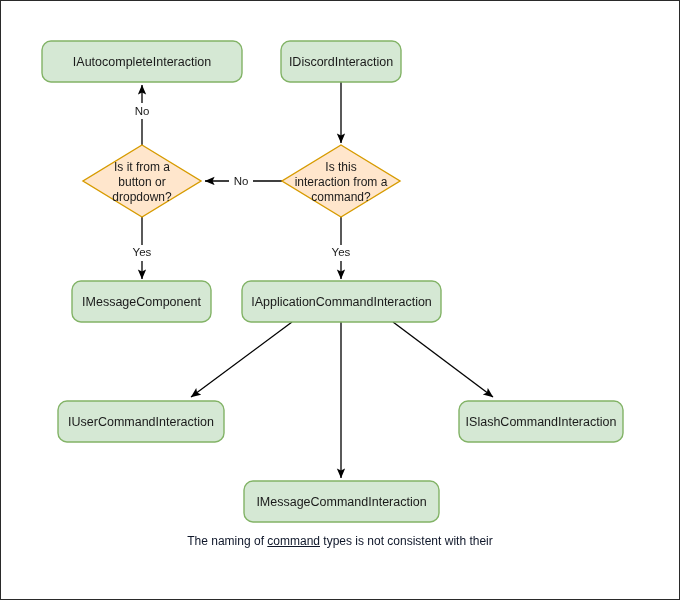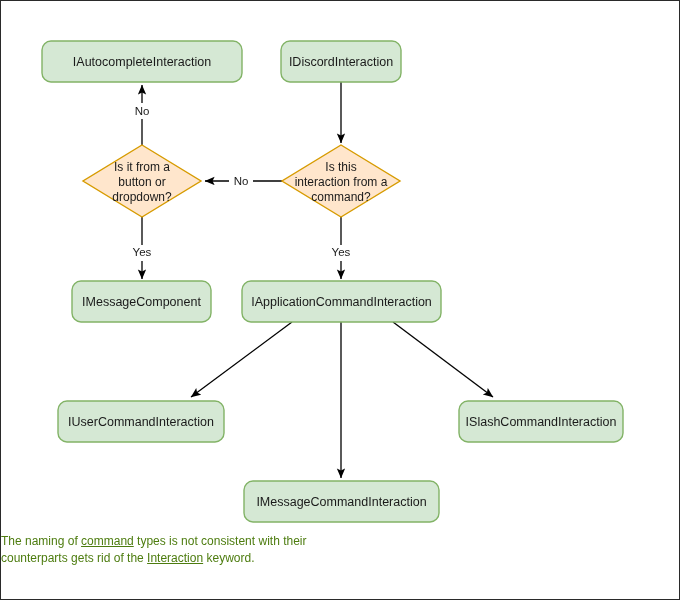--- a/index.html
+++ b/index.html
@@ -65,24 +65,25 @@
     dominant-baseline: middle;
   }
   .edge-label-bg {
     fill: #ffffff;
   }
   .caption {
     position: absolute;
     left: 0;
     right: 0;
     top: 532px;
+    text-align: center;
     font-family: "Liberation Sans", sans-serif;
     font-size: 12px;
     line-height: 17px;
-    color: #4d7c0f;
+    color: #0f172a;
   }
   .caption u { text-decoration: underline; }
   .caption b { font-weight: bold; }
 </style>
 </head>
 <body>
 
 <div id="canvas-frame">
 
   <svg id="flowchart" viewBox="0 0 680 600">
@@ -177,16 +178,15 @@
     </g>
 
     <g>
       <rect class="node-box" x="243" y="480" width="195" height="41" rx="9" ry="9"></rect>
       <text class="node-label" x="340.5" y="501.5">IMessageCommandInteraction</text>
     </g>
   </svg>
 
   <div class="caption">
     <div><span>The naming of </span><u>command</u><span> types is not consistent with their</span></div>
-    <div><span>counterparts gets rid of the </span><u>Interaction</u><span> keyword.</span></div>
   </div>
 
 </div>
 
 </body></html>

